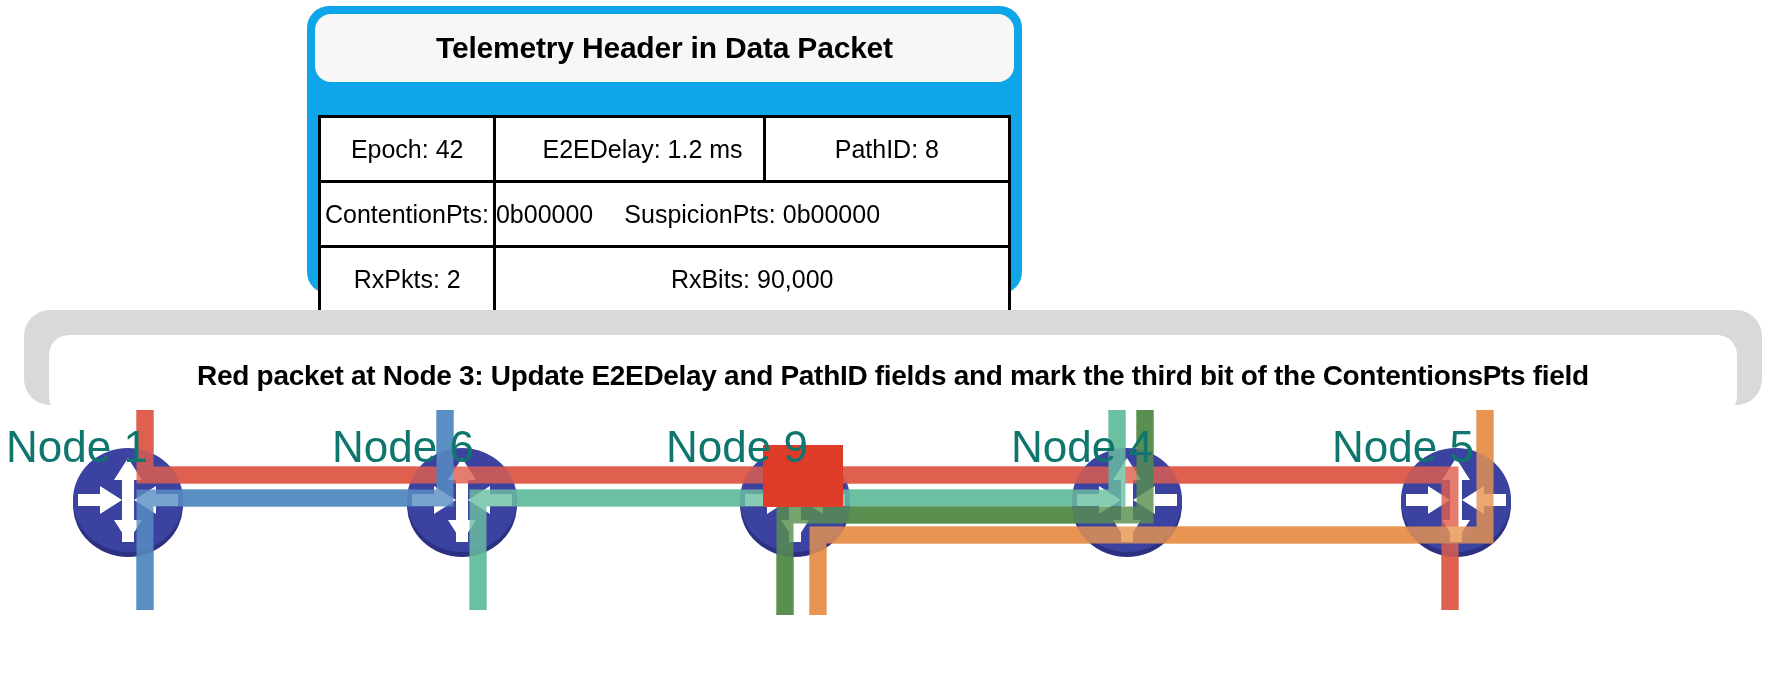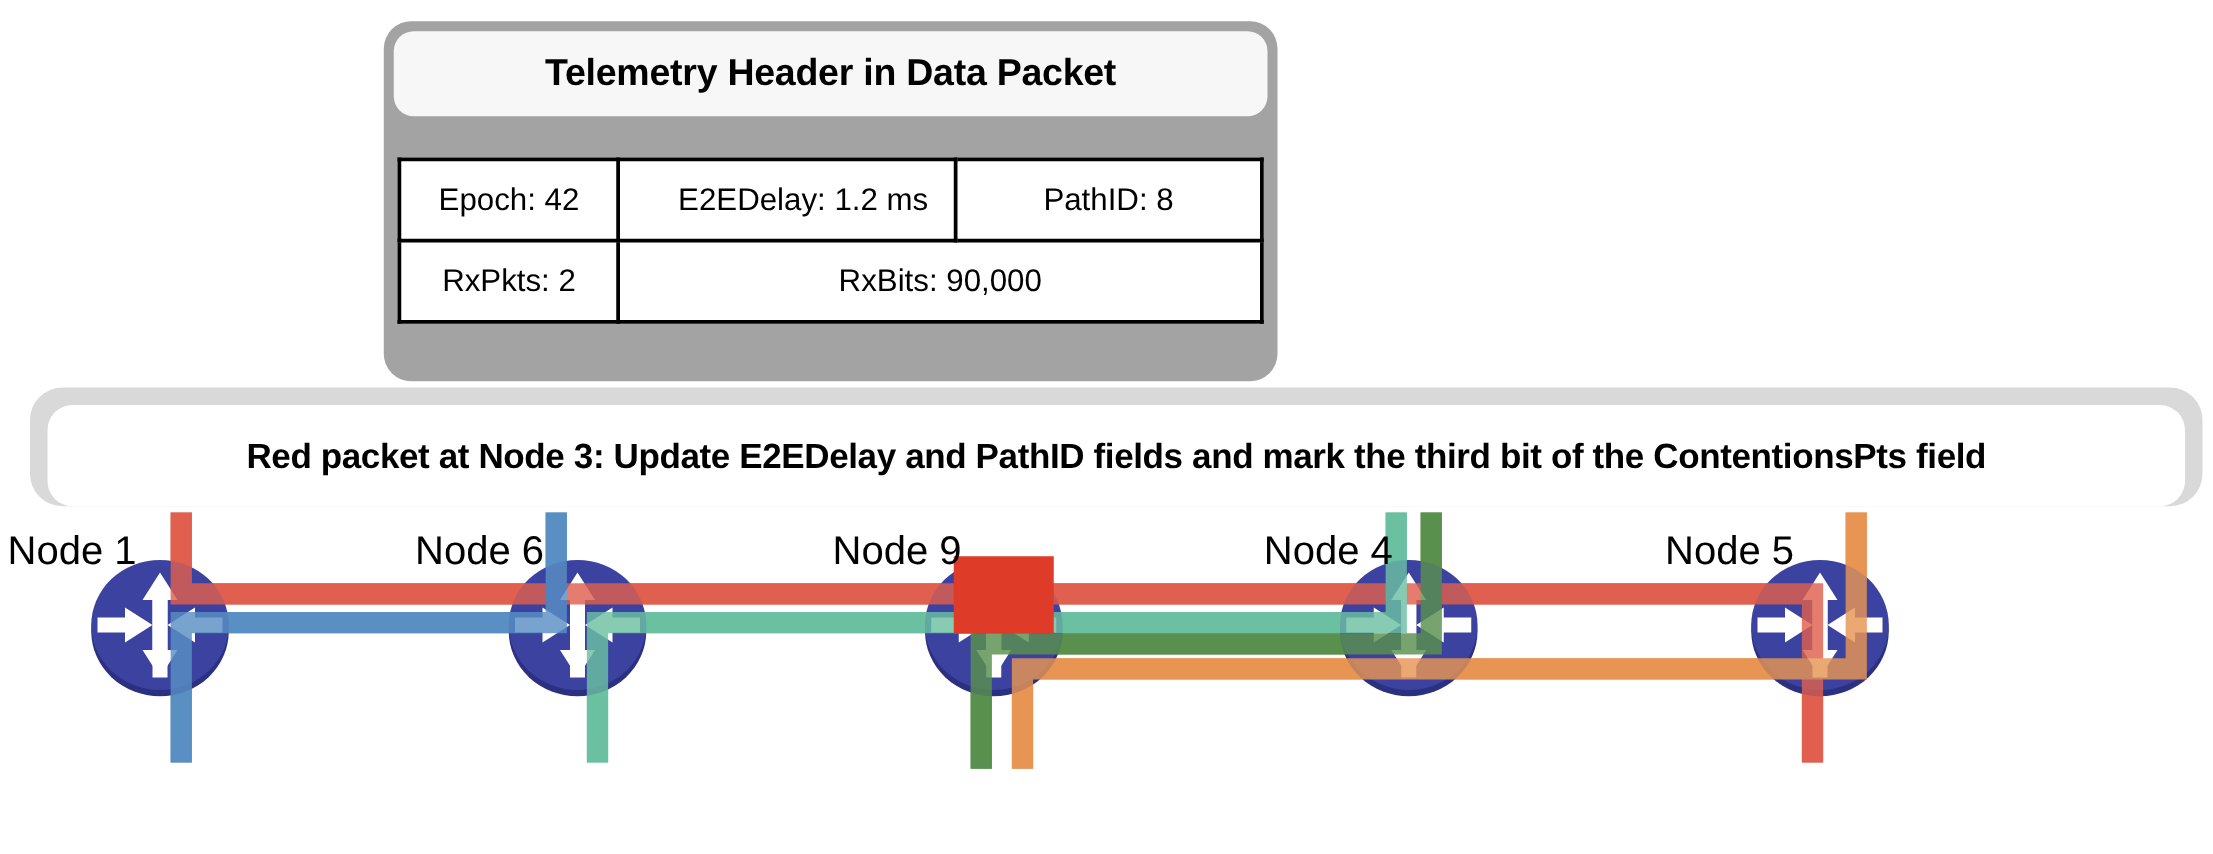--- a/index.html
+++ b/index.html
@@ -3,22 +3,22 @@
 <meta charset="utf-8">
 <style>
   html,body{margin:0;padding:0;}
   body{
     width:1770px;height:683px;background:#ffffff;
     font-family:"Liberation Sans", sans-serif;
     overflow:hidden;position:relative;
   }
   
   #telemetry-card{
-    position:absolute;left:307px;top:17px;width:715px;height:288px;
-    background:#a3a3a3;border-radius:22px;box-sizing:border-box;
+    position:absolute;left:307px;top:6px;width:715px;height:288px;
+    background:#0ea5e9;border-radius:22px;box-sizing:border-box;
     padding:8px;
   }
   #telemetry-title-bar{
     background:#f7f7f7;border-radius:16px;
     height:68px;line-height:68px;text-align:center;
     font-size:30px;font-weight:bold;color:#000;letter-spacing:-0.2px;
   }
   #telemetry-table{
     position:absolute;left:11px;top:93px;width:693px;
     border-collapse:collapse;background:#ffffff;
@@ -26,45 +26,49 @@
     margin-top:16px;
   }
   #telemetry-table td{
     border:3px solid #000;background:#fff;
     text-align:center;font-size:25px;color:#000;
     height:62px;padding:0 4px;white-space:nowrap;
   }
   
   #instruction-banner{
     position:absolute;left:24px;top:310px;width:1738px;height:95px;
-    background:#d9d9d9;border-radius:26px;box-sizing:border-box;padding:14px;
+    background:#d9d9d9;border-radius:26px;box-sizing:border-box;padding:25px;
   }
   #instruction-inner{
     background:#ffffff;border-radius:20px;height:81px;line-height:81px;
     text-align:center;font-size:28px;font-weight:bold;color:#000;
     letter-spacing:-0.3px;
   }
   
   #topology{position:absolute;left:0;top:410px;width:1770px;height:273px;}
   #topology svg{display:block;}
   .node-label{
-    position:absolute;font-size:32px;color:#000000;white-space:nowrap;
+    position:absolute;font-size:44px;color:#0f766e;white-space:nowrap;
   }
 </style>
 </head>
 <body>
 
 <div id="telemetry-card">
   <div id="telemetry-title-bar">Telemetry Header in Data Packet</div>
   <table id="telemetry-table">
     <tbody>
       <tr>
         <td style="width: 26%;">Epoch: 42</td>
         <td style="width: 37%; padding-left: 30px;">E2EDelay: 1.2 ms</td>
         <td style="width: 37%;">PathID: 8</td>
+      </tr>
+      <tr>
+        <td colspan="1">ContentionPts: 0b00000</td>
+        <td colspan="2">SuspicionPts: 0b00000</td>
       </tr>
       <tr>
         <td colspan="1">RxPkts: 2</td>
         <td colspan="2">RxBits: 90,000</td>
       </tr>
     </tbody>
   </table>
 </div>
 
 <div id="instruction-banner">

